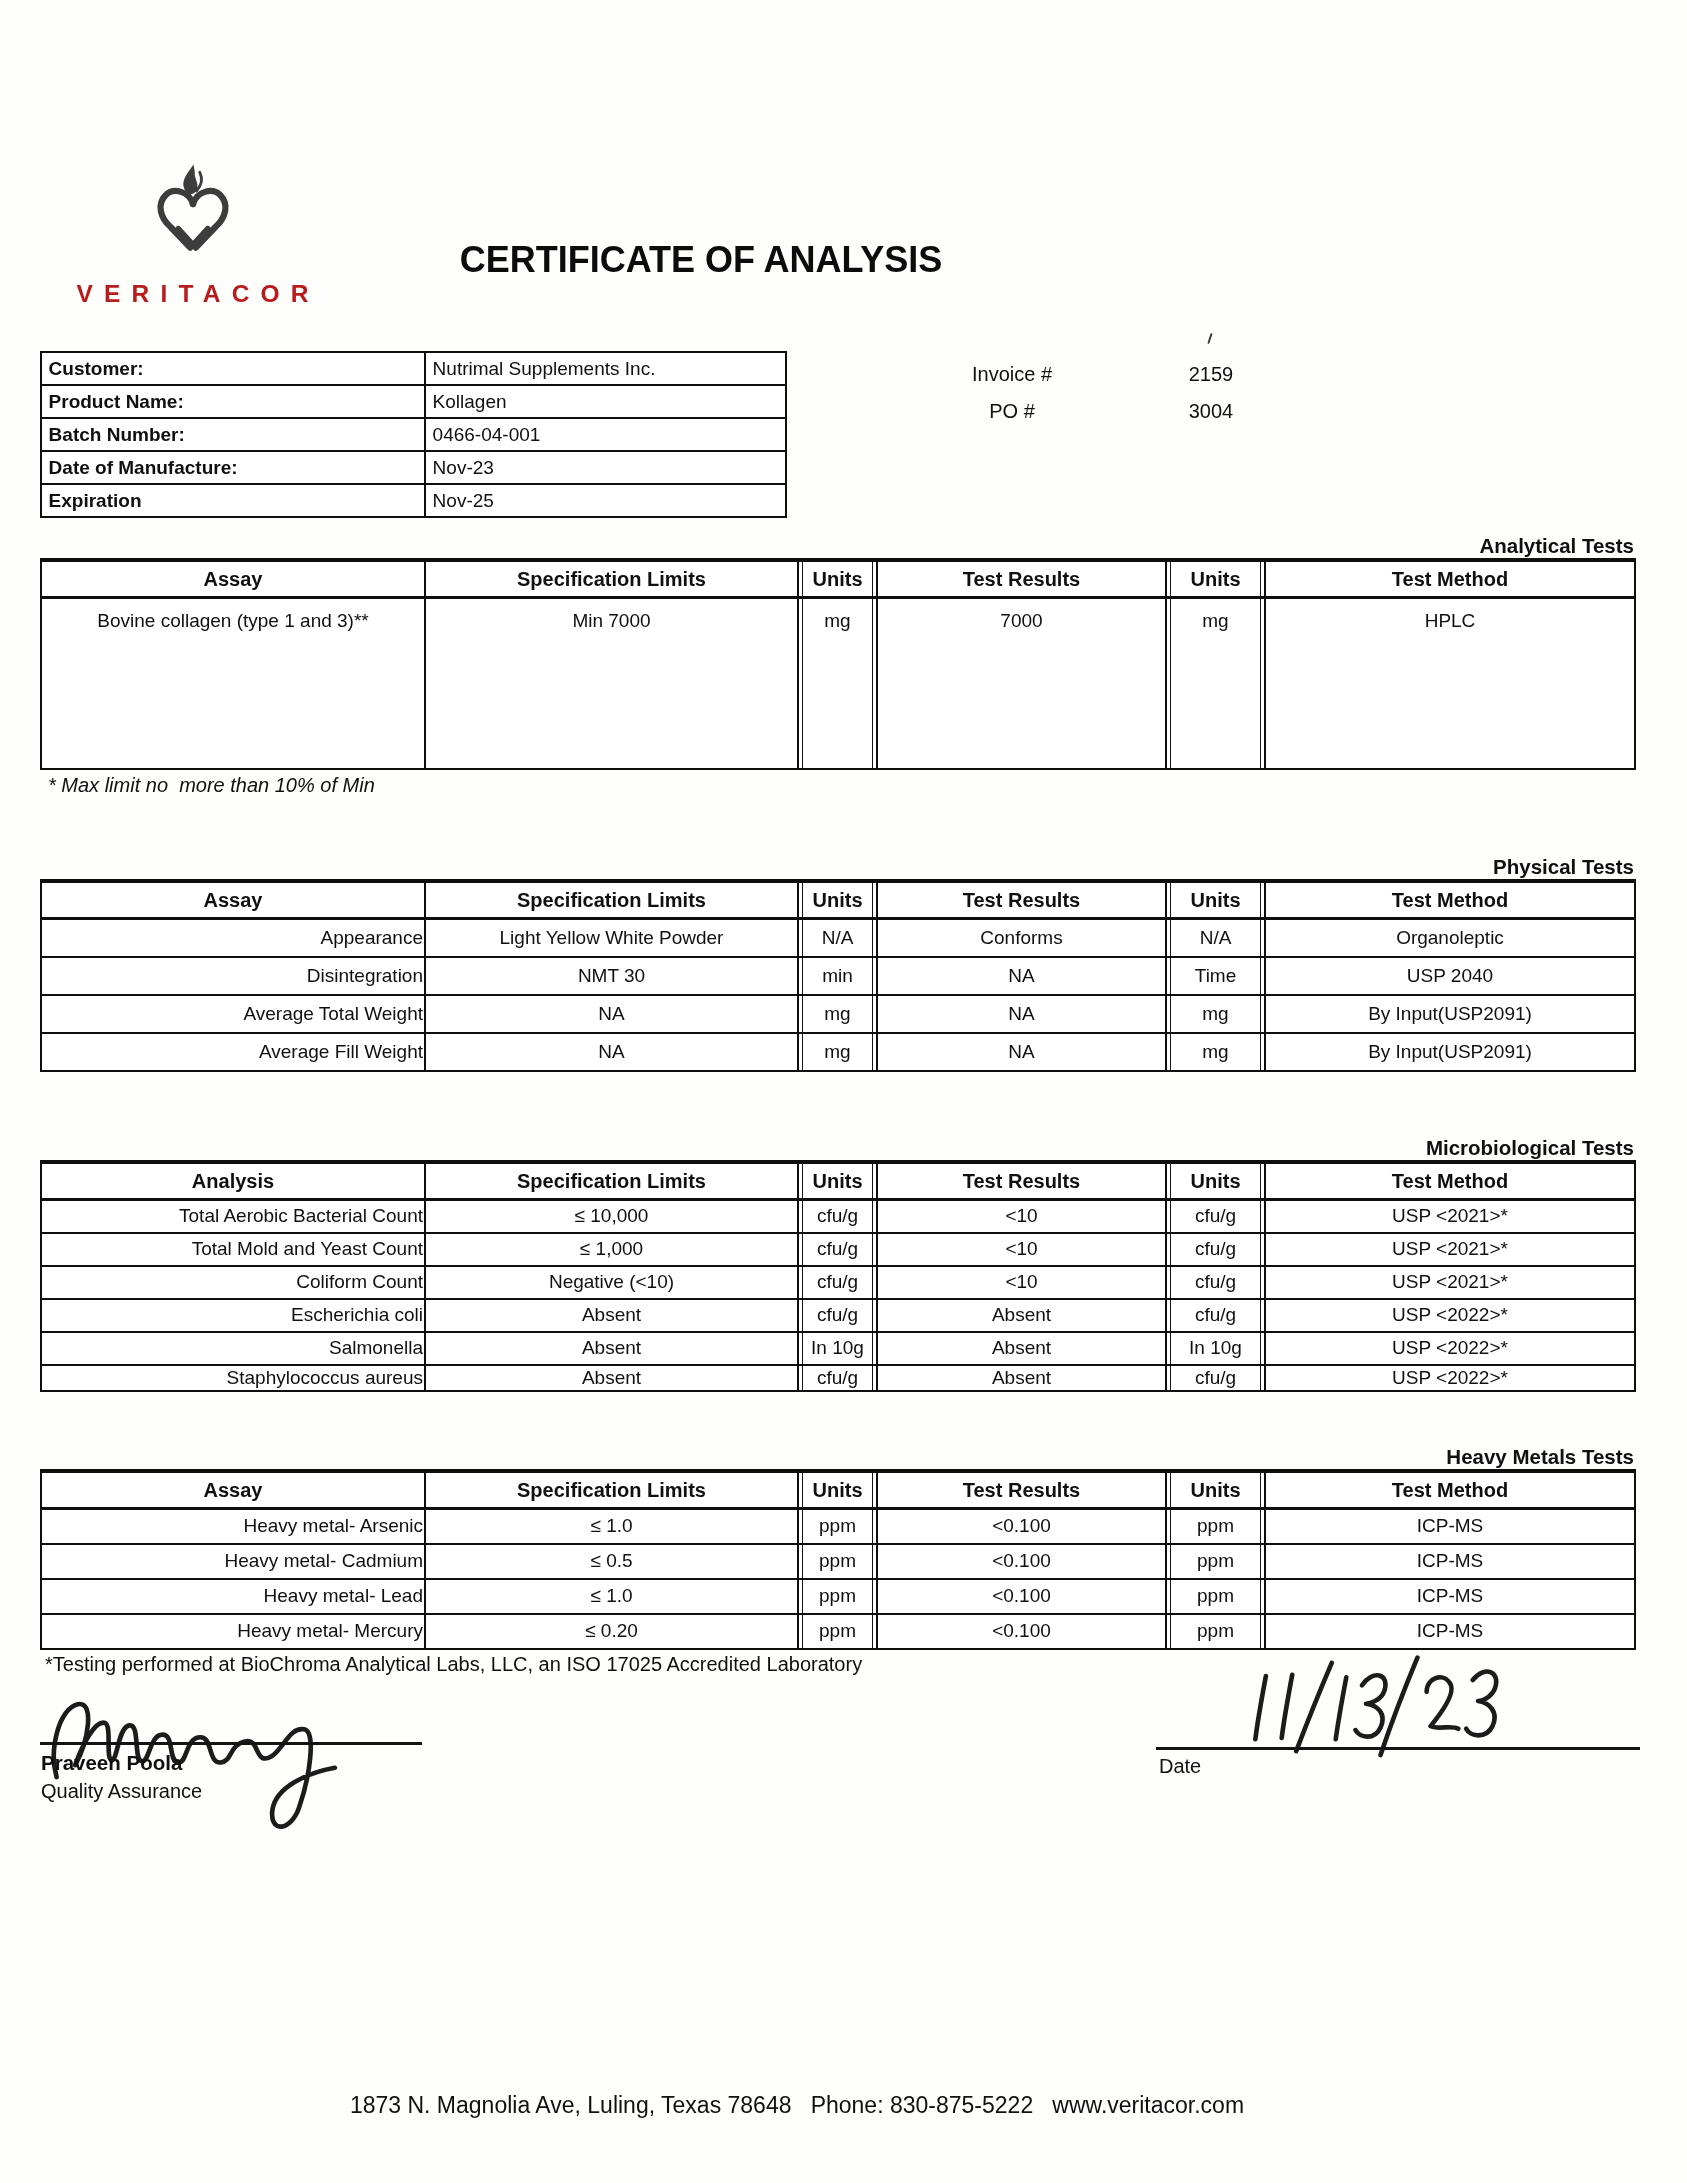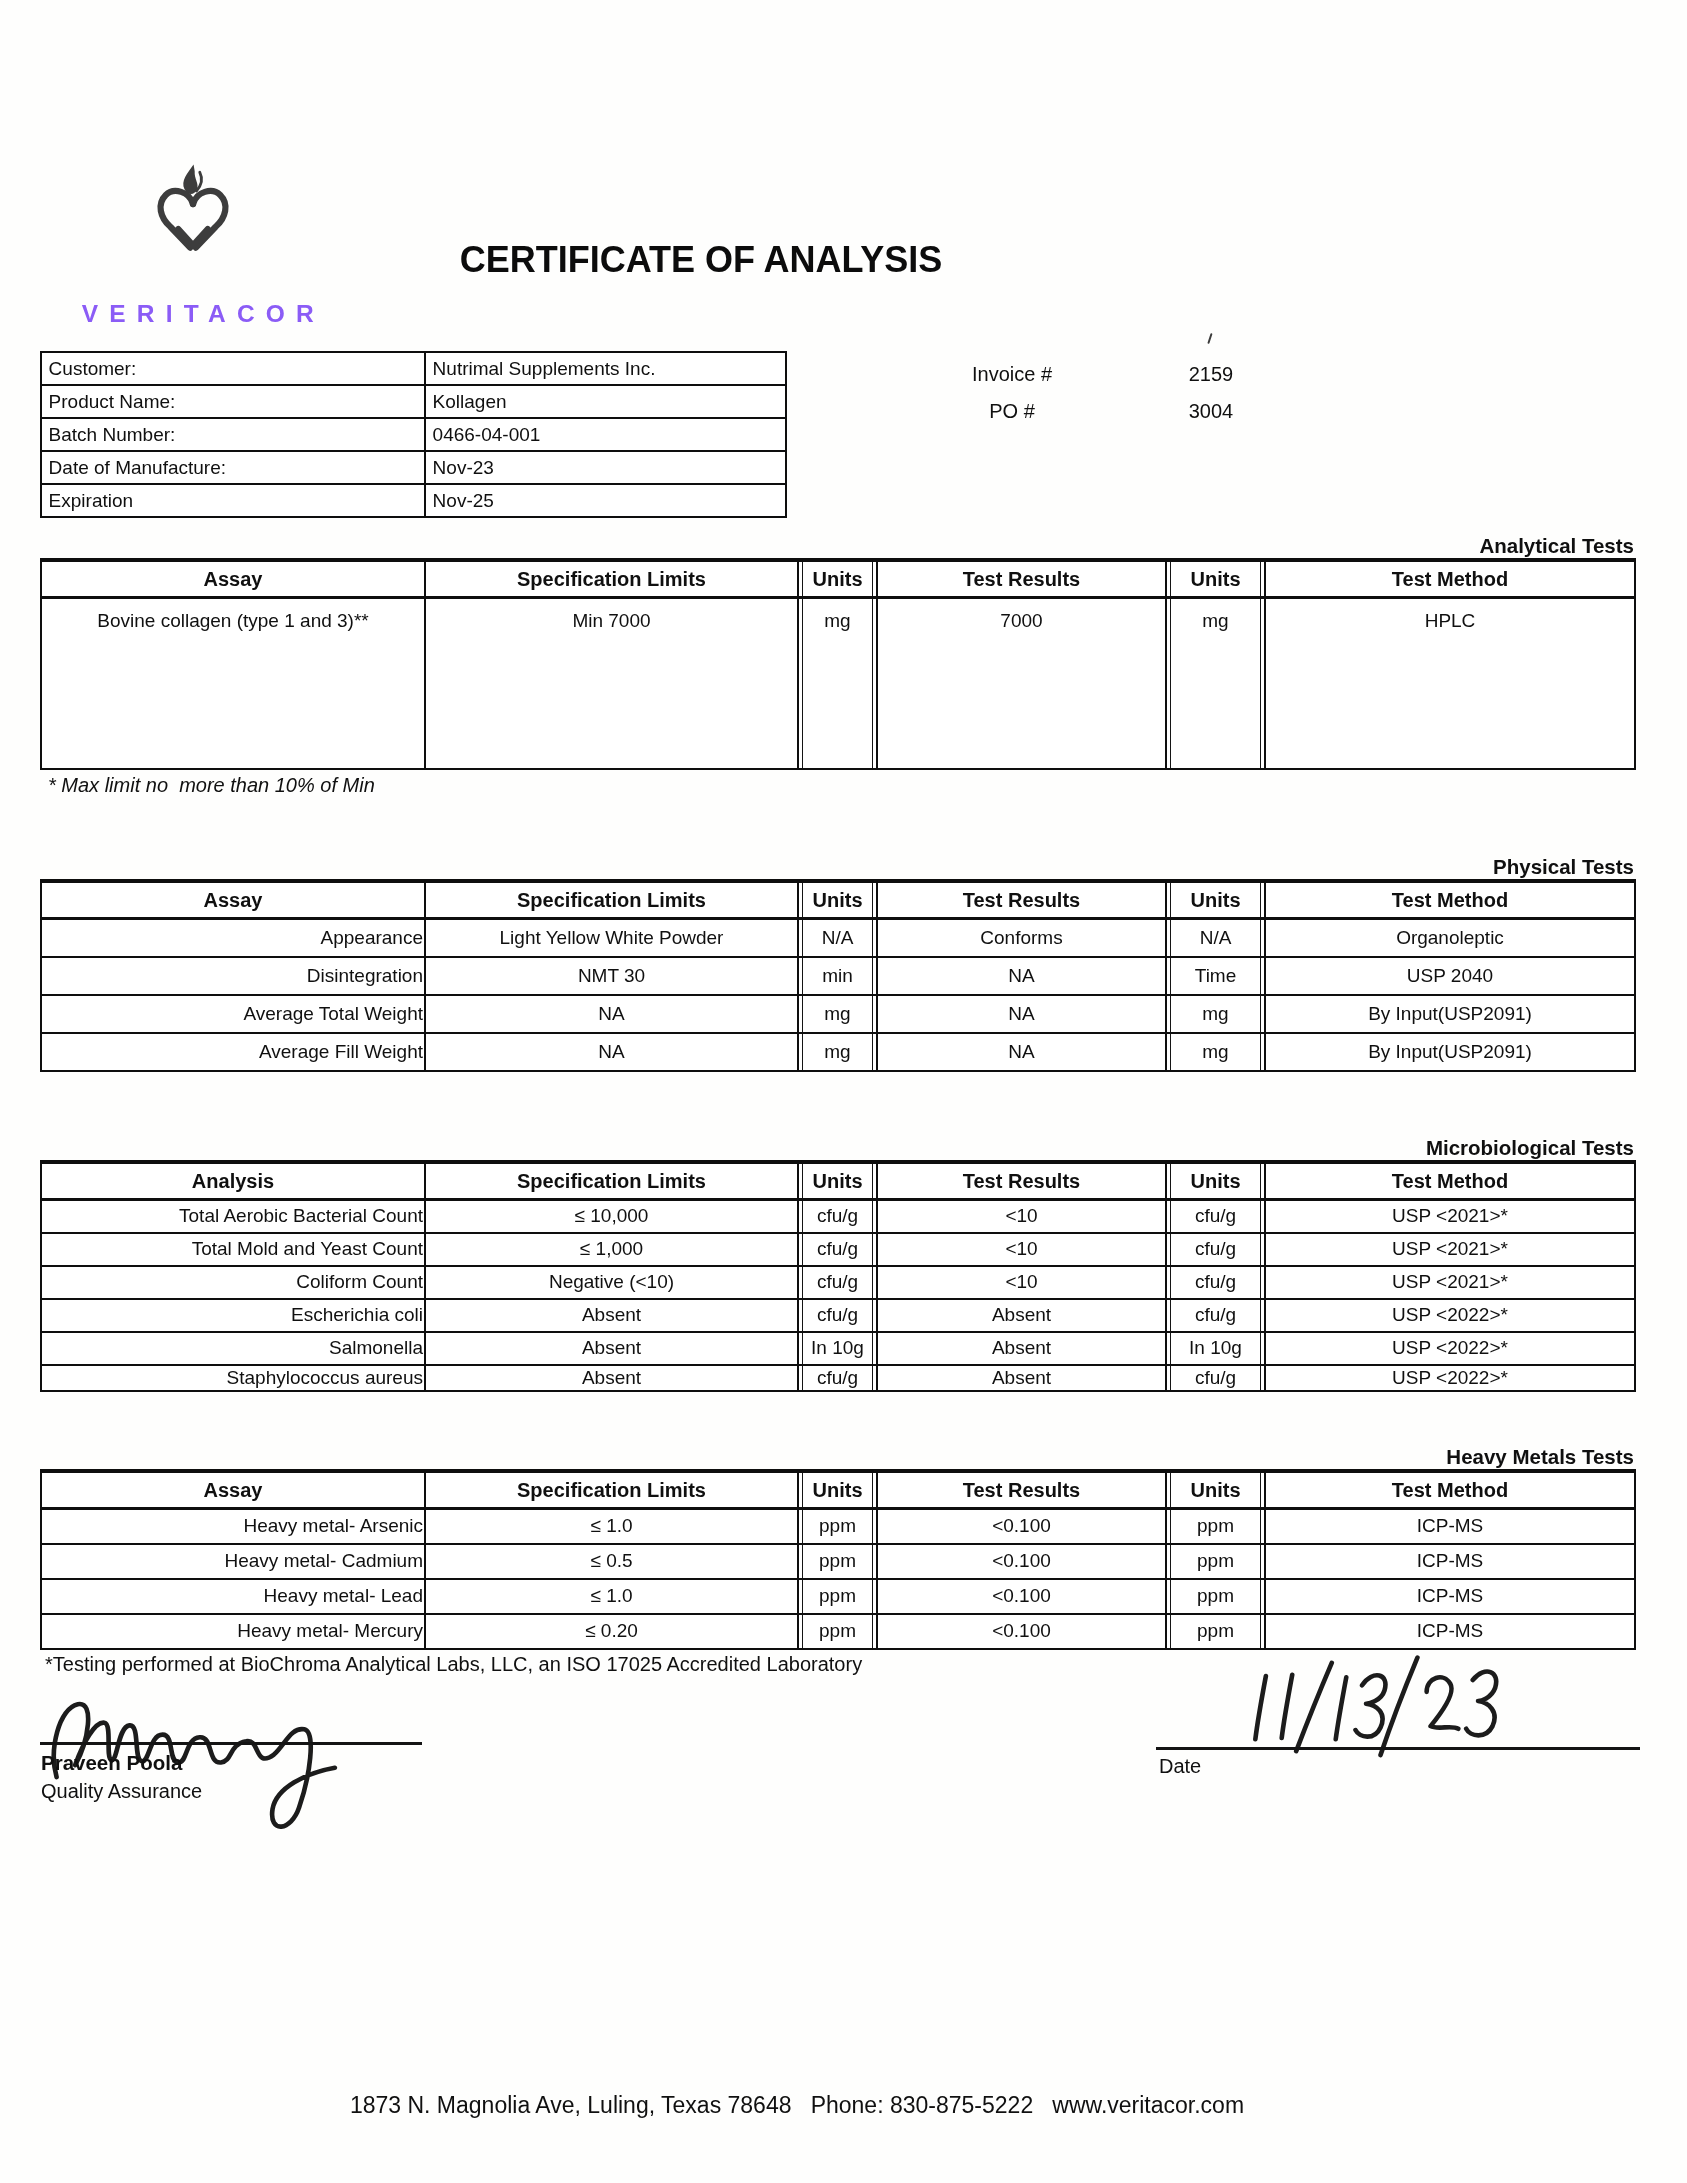--- a/index.html
+++ b/index.html
@@ -2,30 +2,30 @@
 <html style="font-size:10.6px"><head>
 <meta charset="utf-8">
 <title>Certificate of Analysis</title>
 <style>
   html,body{margin:0;padding:0;background:#e8e8e8;}
   .page{position:relative;width:1687px;height:2183px;background:#fefefd;overflow:hidden;
         font-family:"Liberation Sans",sans-serif;color:#101010;}
   
   .logo{position:absolute;left:60px;top:161px;width:265px;}
   .logo svg{display:block;margin:0 auto;}
-  .brand{margin-top:20px;text-align:right;font-size:24.5px;font-weight:bold;
-         letter-spacing:11.2px;color:#8b5cf6;padding-left:11.2px;}
+  .brand{margin-top:0;text-align:center;font-size:24.5px;font-weight:bold;
+         letter-spacing:11.2px;color:#b91c1c;padding-left:11.2px;}
   
   .doc-title{position:absolute;left:410px;top:239px;width:582px;text-align:center;
              font-size:36px;font-weight:bold;color:#0c0c0c;letter-spacing:0px;}
   
   table{border-collapse:collapse;table-layout:fixed;background:#fff;}
   .info{position:absolute;left:40px;top:351px;width:745px;border:2.6px solid #0e0e0e;}
   .info td{border:2px solid #0e0e0e;height:31px;font-size:19px;padding:0 6.6px;vertical-align:middle;}
-  .info td.lbl{font-weight:normal;}
+  .info td.lbl{font-weight:bold;}
   
   .order{position:absolute;left:939px;top:363px;display:grid;
          grid-template-columns:146px 60px 132px;grid-auto-rows:22.5px;row-gap:14px;font-size:20px;}
   .order .olbl{text-align:center;}
   .order .oval{text-align:center;}
   .artifact{position:absolute;left:1209px;top:333px;width:2px;height:10.6px;background:#3c3c3c;
             transform:rotate(18deg);border-radius:1.3px;}
   
   .sec{position:absolute;left:40px;width:1594px;}
   .sec-title{height:23px;line-height:22px;text-align:right;font-size:20.5px;font-weight:bold;}

